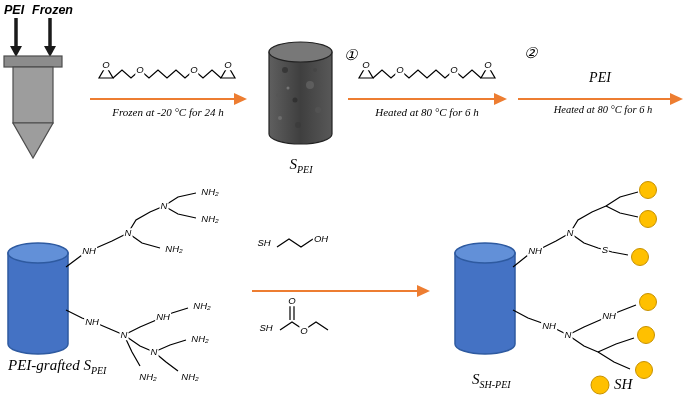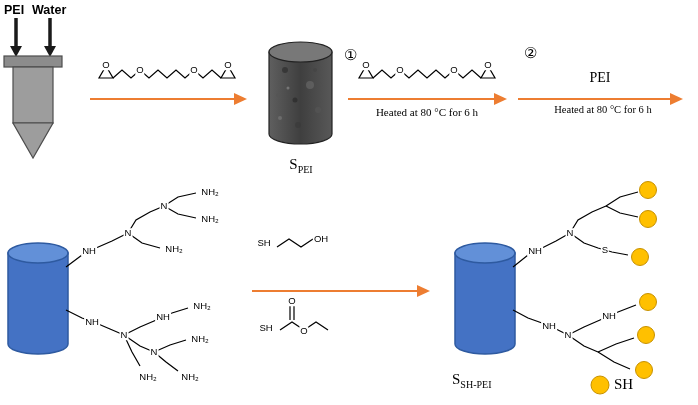--- a/index.html
+++ b/index.html
@@ -1,17 +1,17 @@
 <!DOCTYPE html>
 <html><head>
 <meta charset="utf-8">
 <style>
   html,body{margin:0;padding:0;background:#fff;}
   .canvas{position:relative;width:698px;height:405px;background:#fff;overflow:hidden;
-          font-family:"Liberation Serif",serif;color:#000;}
+          font-family:"Liberation Serif",serif;color:#000;font-style:italic;}
   svg.layer{position:absolute;left:0;top:0;z-index:1;}
   .lbl{position:absolute;z-index:2;font-family:"Liberation Sans",sans-serif;
        font-size:12.5px;font-weight:600;}
   .cond{position:absolute;z-index:2;font-size:11px;text-align:center;}
   .cond-sm{font-size:10.5px;}
   .badge{position:absolute;z-index:2;font-family:"Liberation Sans",sans-serif;font-size:15px;}
   .reagent{position:absolute;z-index:2;font-size:14px;text-align:center;}
   .atom{position:absolute;z-index:3;transform:translate(-50%,-50%);background:#fff;
         padding:0 1px;font-family:"Liberation Sans",sans-serif;font-size:9.5px;line-height:1;}
   .formula{position:absolute;z-index:2;font-size:15px;}
@@ -152,22 +152,23 @@
       <circle cx="646" cy="335" r="8.5"></circle>
       <circle cx="644" cy="370" r="8.5"></circle>
     </g>
 
     <g>
       <circle cx="600" cy="385" r="9" fill="#FFC000" stroke="#c79100" stroke-width="1"></circle>
     </g>
   </svg>
 
   <span class="lbl" style="left:4px;top:3px">PEI</span>
-  <span class="lbl" style="left:32px;top:3px">Water</span>
-
+  <span class="lbl" style="left:32px;top:3px">Frozen</span>
+
+  <div class="cond" style="left:88px;top:106px;width:160px">Frozen at -20 °C for 24 h</div>
 
   <span class="atom" style="left:106px;top:65px">O</span>
   <span class="atom" style="left:140px;top:70px">O</span>
   <span class="atom" style="left:194px;top:70px">O</span>
   <span class="atom" style="left:228px;top:65px">O</span>
 
   <span class="badge" style="left:344px;top:46px">①</span>
   <div class="cond" style="left:346px;top:106px;width:162px">Heated at 80 °C for 6 h</div>
 
   <span class="atom" style="left:366px;top:65px">O</span>
@@ -206,19 +207,22 @@
   <span class="atom" style="left:304px;top:331px">O</span>
 
   <span class="atom" style="left:535px;top:251px">NH</span>
   <span class="atom" style="left:570px;top:233px">N</span>
 
   <span class="atom" style="left:605px;top:250px">S</span>
   <span class="atom" style="left:549px;top:326px">NH</span>
   <span class="atom" style="left:568px;top:335px">N</span>
   <span class="atom" style="left:609px;top:316px">NH</span>
 
-  <div class="formula" style="left:452px;top:371px">
+  <div class="formula" style="left:8px;top:357px">
+    <span>PEI-grafted S</span><sub>PEI</sub>
+  </div>
+  <div class="formula" style="left:472px;top:371px">
     <span>S</span><sub>SH-PEI</sub>
   </div>
 
   <span class="legend-sh" style="left:614px;top:376px">SH</span>
 
 </div>
 
 </body></html>

